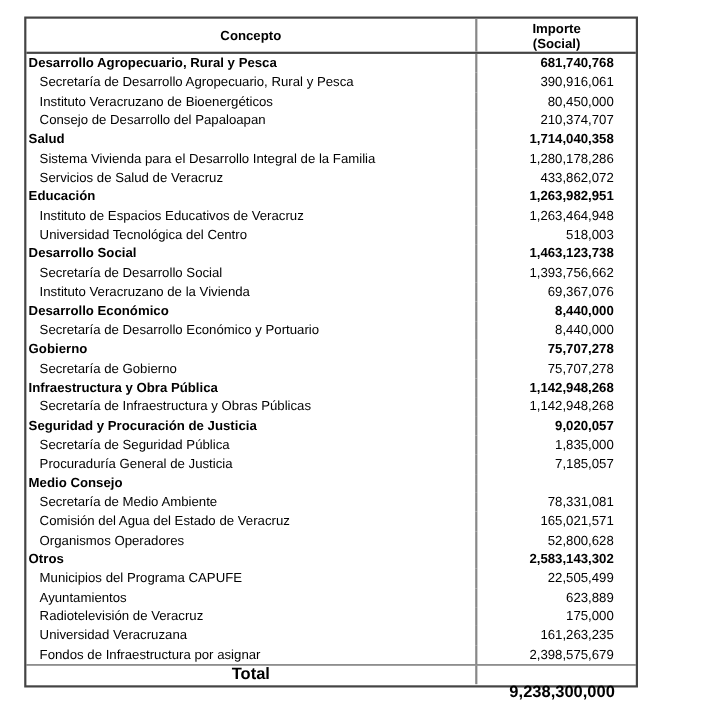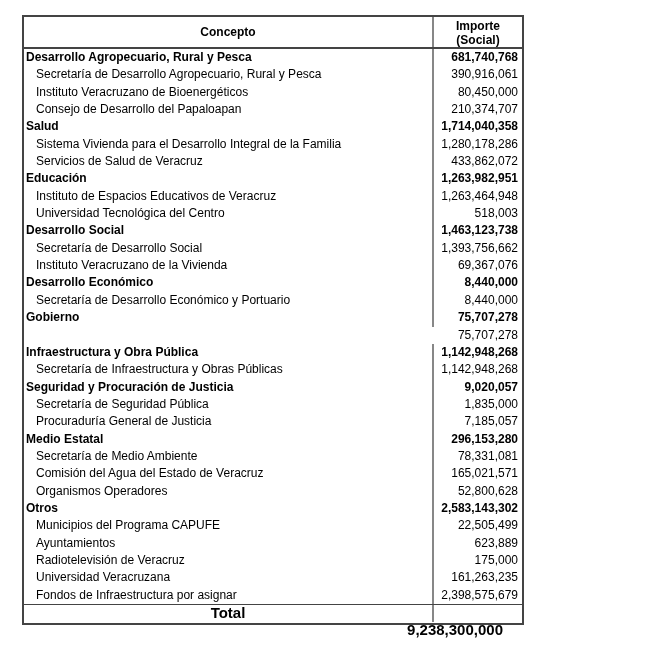--- a/index.html
+++ b/index.html
@@ -18,21 +18,21 @@
     background: var(--bg);
     color: var(--text);
     font-family: "Liberation Sans", sans-serif;
     position: relative;
     overflow: hidden;
   }
   .table {
     position: absolute;
     left: 22px;
     top: 15px;
-    width: 502px;
+    width: 558px;
     box-sizing: border-box;
     border: 2px solid var(--border-dark);
     background: var(--bg);
   }
   .header-row {
     display: flex;
     height: 30px;
     border-bottom: 2px solid var(--border-dark);
     font-size: 12px;
     font-weight: bold;
@@ -68,21 +68,21 @@
     padding-left: 12px;
     white-space: nowrap;
     overflow: hidden;
   }
   .row.section .concept {
     padding-left: 2px;
     font-weight: bold;
   }
   .amount {
     text-align: right;
-    padding-right: 4px;
+    padding-right: 20px;
     white-space: nowrap;
   }
   .row.section .amount {
     font-weight: bold;
   }
   .total-row {
     display: flex;
     height: 18px;
     border-top: 1.5px solid var(--border-dark);
     font-size: 15px;
@@ -185,20 +185,21 @@
     <div class="c1 concept">Secretaría de Desarrollo Económico y Portuario</div>
     <div class="c2 amount">8,440,000</div>
   </div>
 
   <div class="row section">
     <div class="c1 concept">Gobierno</div>
     <div class="c2 amount">75,707,278</div>
   </div>
 
   <div class="row item">
+    <div class="c1 concept">Secretaría de Gobierno</div>
     <div class="c2 amount">75,707,278</div>
   </div>
 
   <div class="row section">
     <div class="c1 concept">Infraestructura y Obra Pública</div>
     <div class="c2 amount">1,142,948,268</div>
   </div>
 
   <div class="row item">
     <div class="c1 concept">Secretaría de Infraestructura y Obras Públicas</div>
@@ -214,22 +215,21 @@
     <div class="c1 concept">Secretaría de Seguridad Pública</div>
     <div class="c2 amount">1,835,000</div>
   </div>
 
   <div class="row item">
     <div class="c1 concept">Procuraduría General de Justicia</div>
     <div class="c2 amount">7,185,057</div>
   </div>
 
   <div class="row section">
-    <div class="c1 concept">Medio Estatal</div>
-    <div class="c2 amount">296,153,280</div>
+    <div class="c1 concept">Medio Consejo</div>
   </div>
 
   <div class="row item">
     <div class="c1 concept">Secretaría de Medio Ambiente</div>
     <div class="c2 amount">78,331,081</div>
   </div>
 
   <div class="row item">
     <div class="c1 concept">Comisión del Agua del Estado de Veracruz</div>
     <div class="c2 amount">165,021,571</div>

